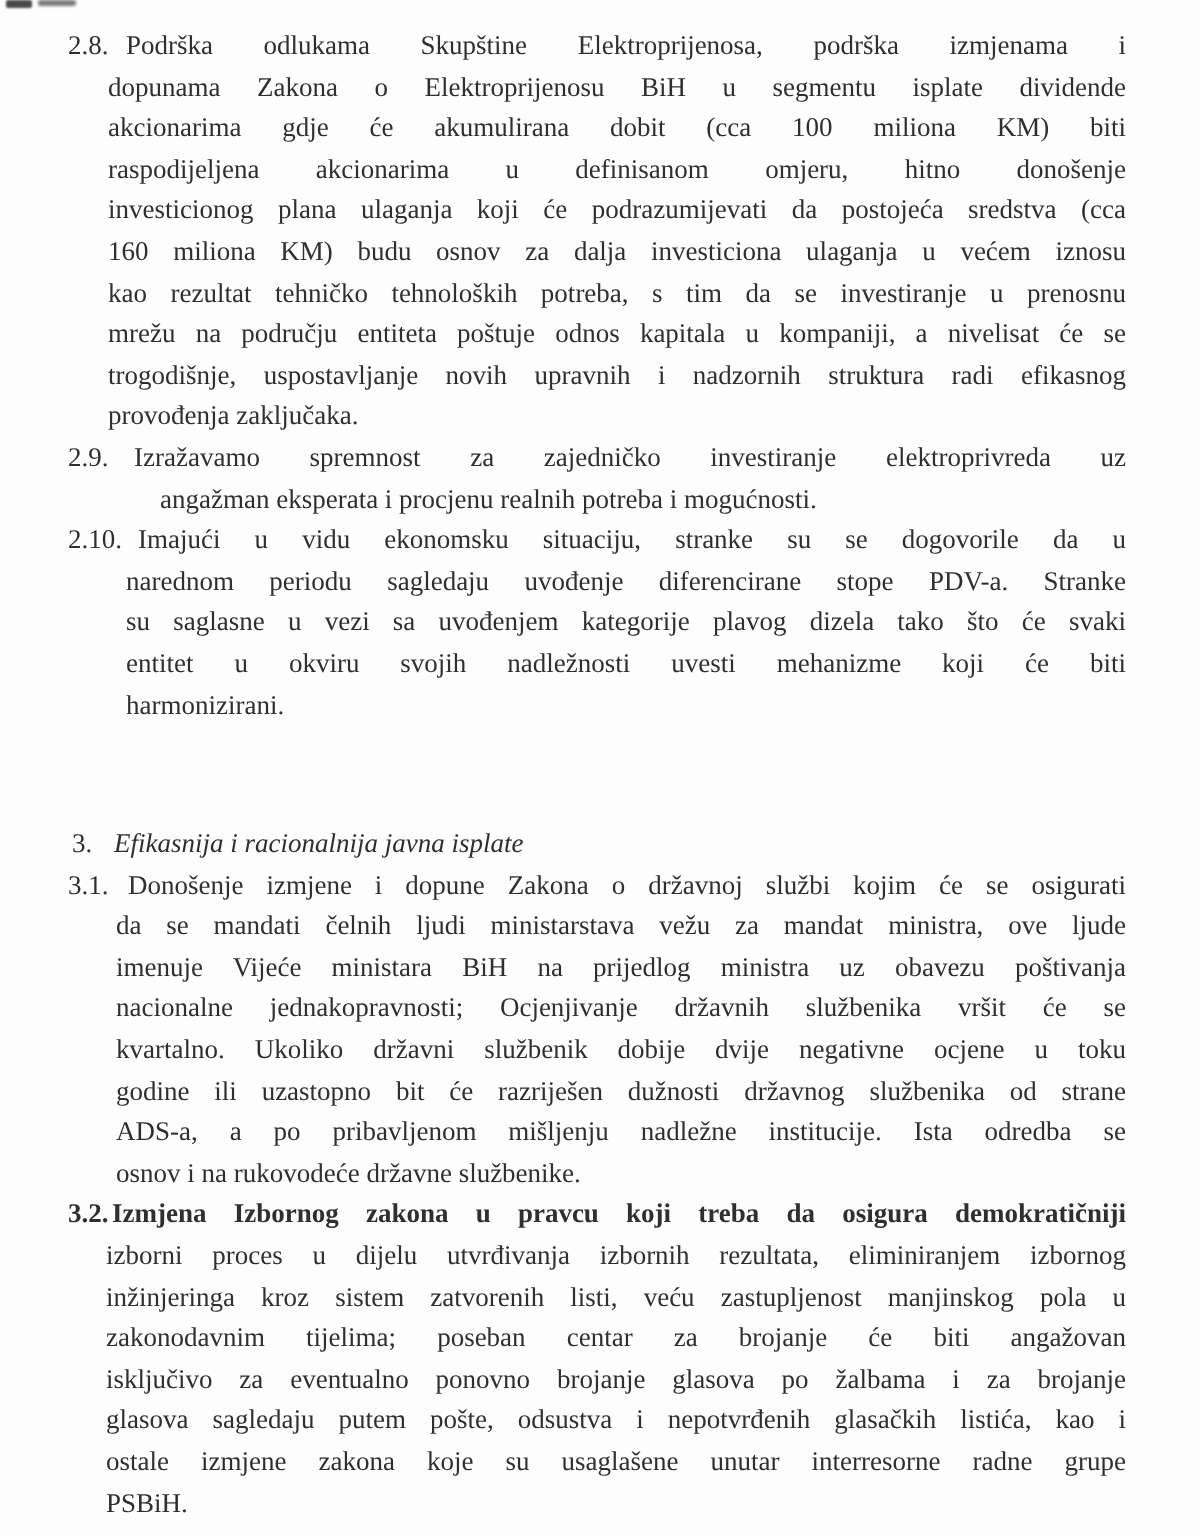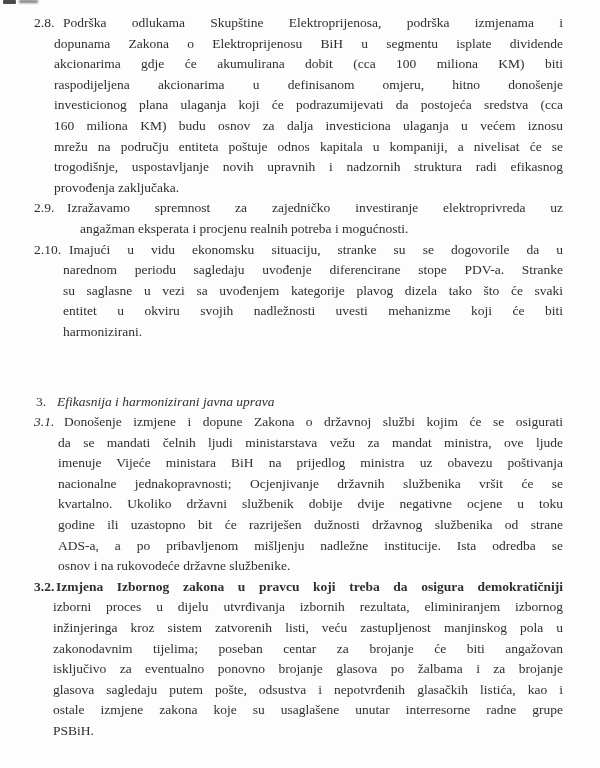--- a/index.html
+++ b/index.html
@@ -52,21 +52,21 @@
   #i210 { margin-left: 63px; }
   #i210 .first { text-indent: -29px; }
   #i210 .num  { width: 35px; }
 
   #ih3  { margin-left: 57px; margin-top: 49px; font-style: italic; }
   #ih3 .first { text-indent: -21px; }
   #ih3 .num  { width: 21px; }
 
   #i31  { margin-left: 58px; }
   #i31 .first { text-indent: -24px; }
-  #i31 .num  { width: 30px; font-style: italic; }
+  #i31 .num  { width: 30px; }
 
   #i32  { margin-left: 53px; }
   #i32 .first { text-indent: -19px; font-weight: bold; }
   #i32 .num  { width: 22px; }
 
   
   .smudge-a {
     position: absolute; left: 3px; top: 0; width: 13px; height: 4px;
     background: #4a4a4a; border-radius: 1px; filter: blur(0.6px);
   }
@@ -84,40 +84,41 @@
 
   <div class="doc">
 
     <div class="item" id="i28">
       <div class="line first"><span class="num">2.8.</span><span>Podrška odlukama Skupštine Elektroprijenosa, podrška izmjenama i</span></div>
       <div class="line">dopunama Zakona o Elektroprijenosu BiH u segmentu isplate dividende</div>
       <div class="line">akcionarima gdje će akumulirana dobit (cca 100 miliona KM) biti</div>
       <div class="line">raspodijeljena akcionarima u definisanom omjeru, hitno donošenje</div>
       <div class="line">investicionog plana ulaganja koji će podrazumijevati da postojeća sredstva (cca</div>
       <div class="line">160 miliona KM) budu osnov za dalja investiciona ulaganja u većem iznosu</div>
+      <div class="line">kao rezultat tehničko tehnoloških potreba, s tim da se investiranje u prenosnu</div>
       <div class="line">mrežu na području entiteta poštuje odnos kapitala u kompaniji, a nivelisat će se</div>
       <div class="line">trogodišnje, uspostavljanje novih upravnih i nadzornih struktura radi efikasnog</div>
       <div class="line lastline">provođenja zaključaka.</div>
     </div>
 
     <div class="item" id="i29">
       <div class="line first"><span class="num">2.9.</span><span>Izražavamo spremnost za zajedničko investiranje elektroprivreda uz</span></div>
       <div class="line lastline">angažman eksperata i procjenu realnih potreba i mogućnosti.</div>
     </div>
 
     <div class="item" id="i210">
       <div class="line first"><span class="num">2.10.</span><span>Imajući u vidu ekonomsku situaciju, stranke su se dogovorile da u</span></div>
       <div class="line">narednom periodu sagledaju uvođenje diferencirane stope PDV-a. Stranke</div>
       <div class="line">su saglasne u vezi sa uvođenjem kategorije plavog dizela tako što će svaki</div>
       <div class="line">entitet u okviru svojih nadležnosti uvesti mehanizme koji će biti</div>
       <div class="line lastline">harmonizirani.</div>
     </div>
 
     <div class="item" id="ih3">
-      <div class="line first lastline"><span class="num">3.</span><span>Efikasnija i harmonizirani javna uprava</span></div>
+      <div class="line first lastline"><span class="num">3.</span><span>Efikasnija i racionalnija javna isplate</span></div>
     </div>
 
     <div class="item" id="i31">
       <div class="line first"><span class="num">3.1.</span><span>Donošenje izmjene i dopune Zakona o državnoj službi kojim će se osigurati</span></div>
       <div class="line">da se mandati čelnih ljudi ministarstava vežu za mandat ministra, ove ljude</div>
       <div class="line">imenuje Vijeće ministara BiH na prijedlog ministra uz obavezu poštivanja</div>
       <div class="line">nacionalne jednakopravnosti; Ocjenjivanje državnih službenika vršit će se</div>
       <div class="line">kvartalno. Ukoliko državni službenik dobije dvije negativne ocjene u toku</div>
       <div class="line">godine ili uzastopno bit će razriješen dužnosti državnog službenika od strane</div>
       <div class="line">ADS-a, a po pribavljenom mišljenju nadležne institucije. Ista odredba se</div>

